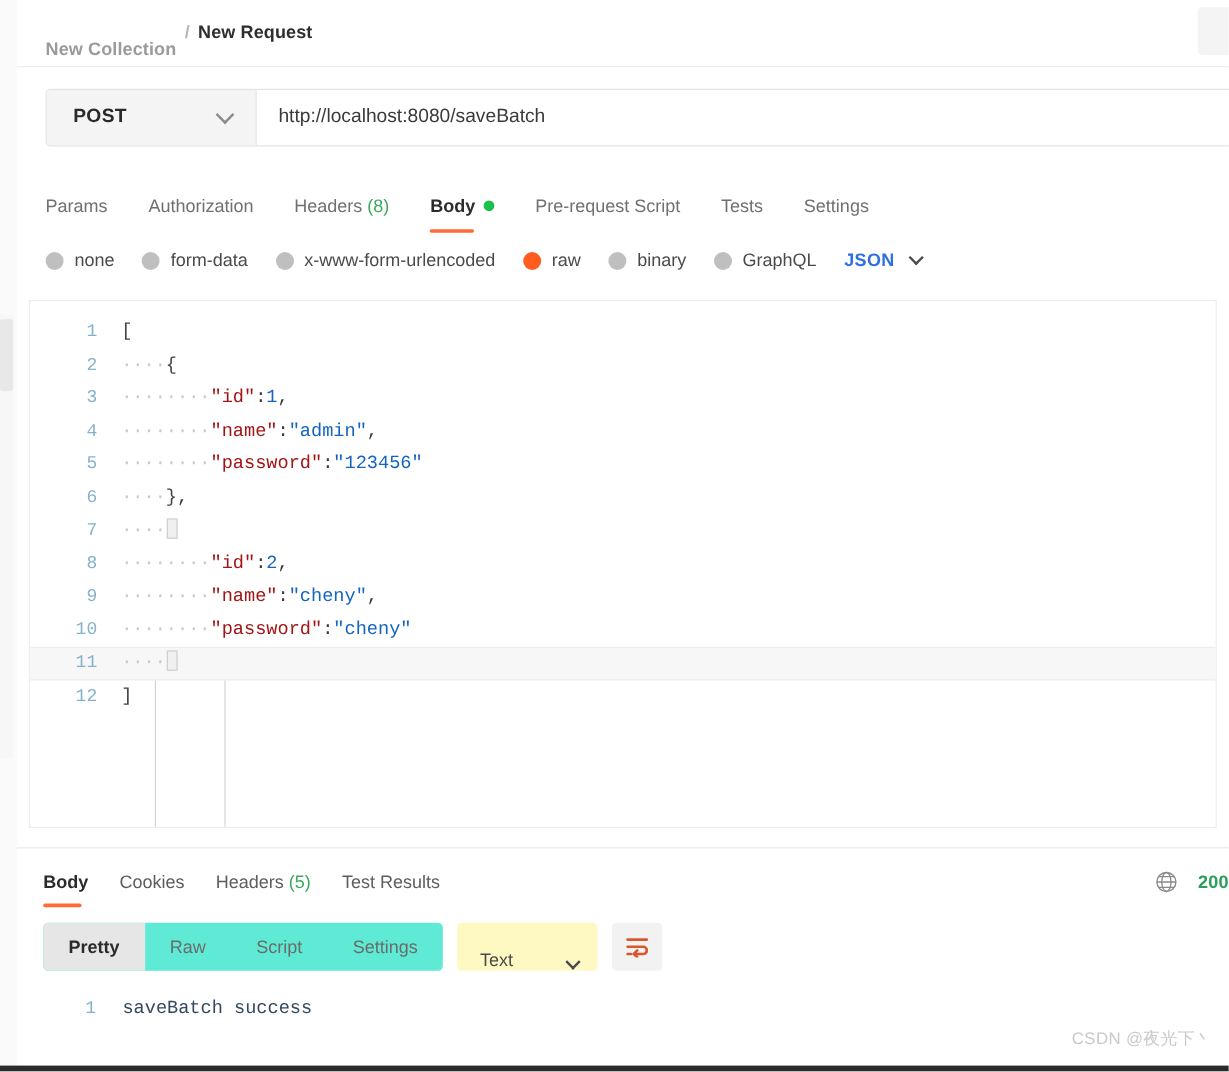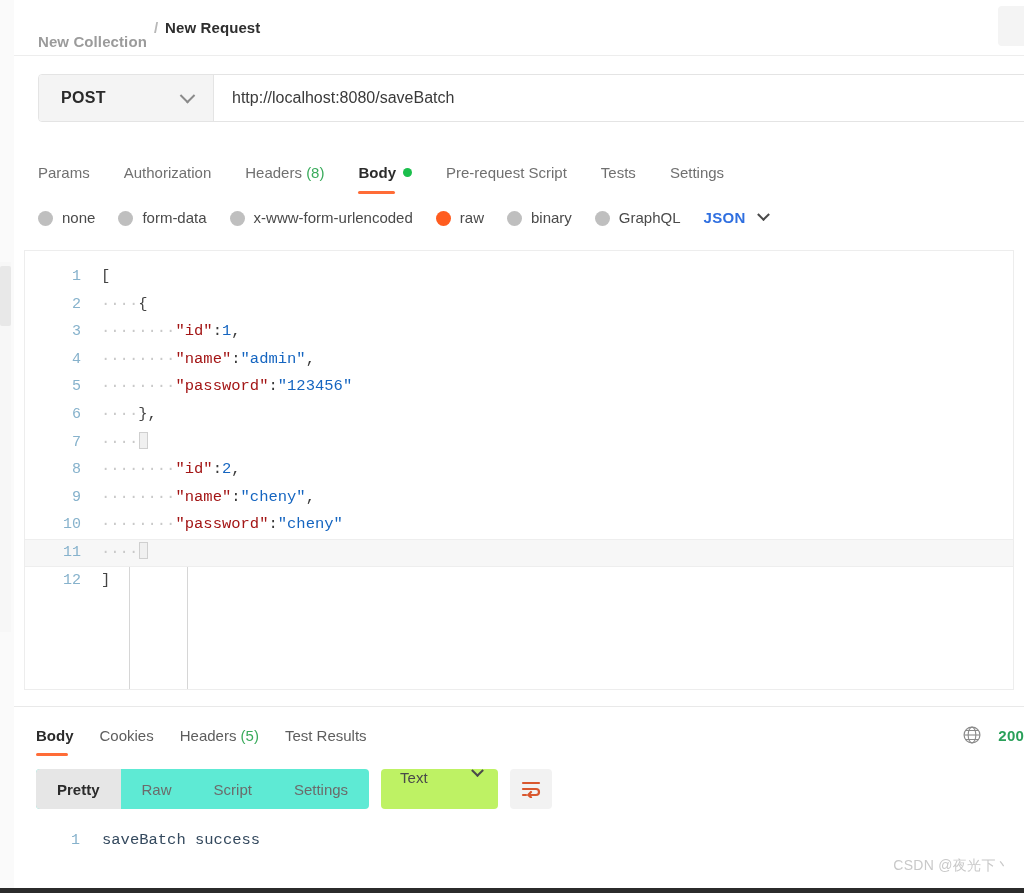--- a/index.html
+++ b/index.html
@@ -42,21 +42,21 @@
   .req-tabs { display: flex; align-items: flex-start; padding: 26px 0 0 24px; height: 56px; }
   .rtab { font-size: 15px; color: #707070; margin-right: 34px; position: relative;
           padding-bottom: 13px; cursor: pointer; white-space: nowrap; }
   .rtab .count { color: #3aab5c; }
   .rtab.active { color: #2b2b2b; font-weight: 700; }
   .rtab.active::after { content: ""; position: absolute; left: 0; right: 17px; bottom: 0; height: 3px; background: #ff6c37; border-radius: 2px; }
   .green-dot { display: inline-block; width: 9px; height: 9px; border-radius: 50%; background: #1bbf4c; margin-left: 7px; vertical-align: 1px; }
 
   
   .body-types { display: flex; align-items: center; padding-left: 24px; height: 46px; }
-  .bt { display: flex; align-items: flex-end; margin-right: 23px; cursor: pointer; }
+  .bt { display: flex; align-items: center; margin-right: 23px; cursor: pointer; }
   .radio { width: 15px; height: 15px; border-radius: 50%; background: #bfbfbf; margin-right: 9px; flex: none; }
   .radio.on { background: #ff5c1f; }
   .bt-label { font-size: 15px; color: #4a4a4a; white-space: nowrap; }
   .json-sel { display: flex; align-items: center; cursor: pointer; }
   .json-sel .jlabel { font-size: 15px; font-weight: 700; color: #2f6fe0; letter-spacing: .3px; }
   .chev-sm { width: 9px; height: 9px; border-right: 2px solid #4a4a4a; border-bottom: 2px solid #4a4a4a;
              transform: rotate(45deg) translate(-2px,-2px); margin-left: 13px; }
 
   
   .editor-wrap { margin: 10px 0 0 10px; width: 990px; height: 440px; border: 1px solid #ededed;
@@ -86,21 +86,21 @@
   .stab.active { color: #2b2b2b; font-weight: 700; }
   .stab.active::after { content: ""; position: absolute; left: 0; right: 6px; bottom: 0; height: 3px; background: #ff6c37; border-radius: 2px; }
   .status-wrap { position: absolute; right: 0px; top: 18px; display: flex; align-items: center; text-align: center; }
   .globe { width: 20px; height: 20px; margin-right: 16px; }
   .status-code { font-size: 15px; color: #2aa05a; font-weight: 600; letter-spacing: .2px; }
 
   .fmt-row { display: flex; align-items: center; padding: 10px 0 0 22px; }
   .seg { display: flex; background: #5eead4; border-radius: 4px; overflow: hidden; height: 40px; }
   .seg-btn { padding: 0 21px; display: flex; align-items: center; font-size: 15px; color: #6b6b6b; cursor: pointer; }
   .seg-btn.active { background: #e6e6e6; color: #2b2b2b; font-weight: 600; }
-  .sel-box { display: flex; align-items: flex-start; height: 40px; background: #bef264; border-radius: 4px;
+  .sel-box { display: flex; align-items: flex-end; height: 40px; background: #fef9c3; border-radius: 4px;
              padding: 0 16px 0 19px; margin-left: 12px; cursor: pointer; gap: 32px; }
   .sel-box .sl { font-size: 15px; color: #4a4a4a; }
   .wrap-btn { width: 42px; height: 40px; background: #f2f2f2; border-radius: 4px; margin-left: 12px;
               display: flex; align-items: center; justify-content: center; cursor: pointer; }
 
   .resp-body { padding: 18px 0 0 0; font-family: "Liberation Mono", monospace; font-size: 15.5px; }
   .rline { display: flex; align-items: center; height: 26px; }
   .rlnum { width: 88px; text-align: right; padding-right: 22px; color: #86b2cc; flex: none; font-size: 15px; user-select: none; }
   .rtext { color: #34495e; white-space: pre; }
 

